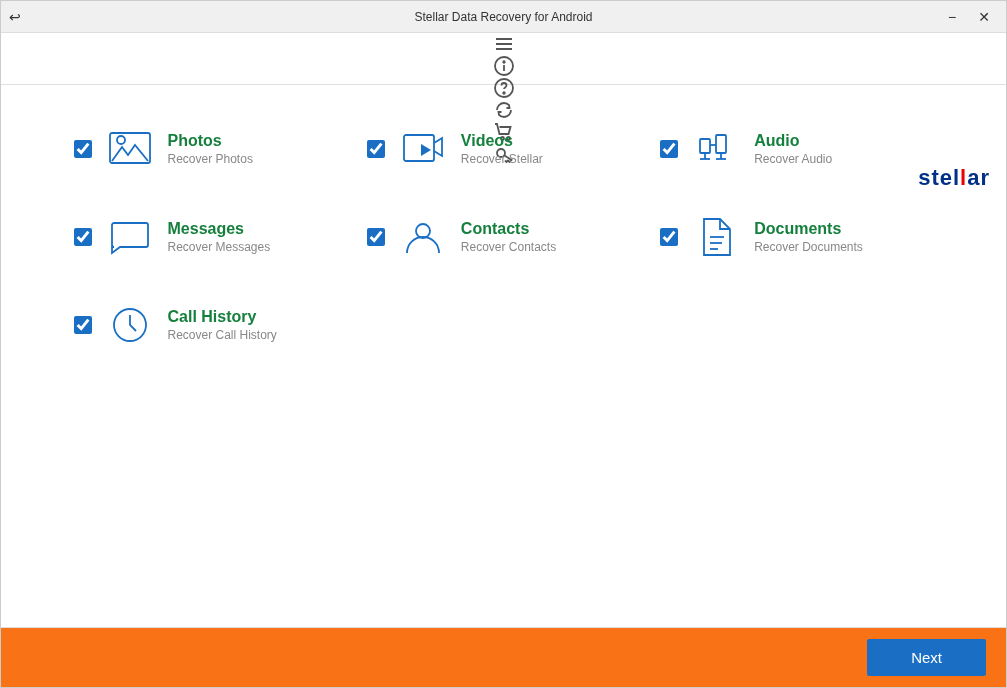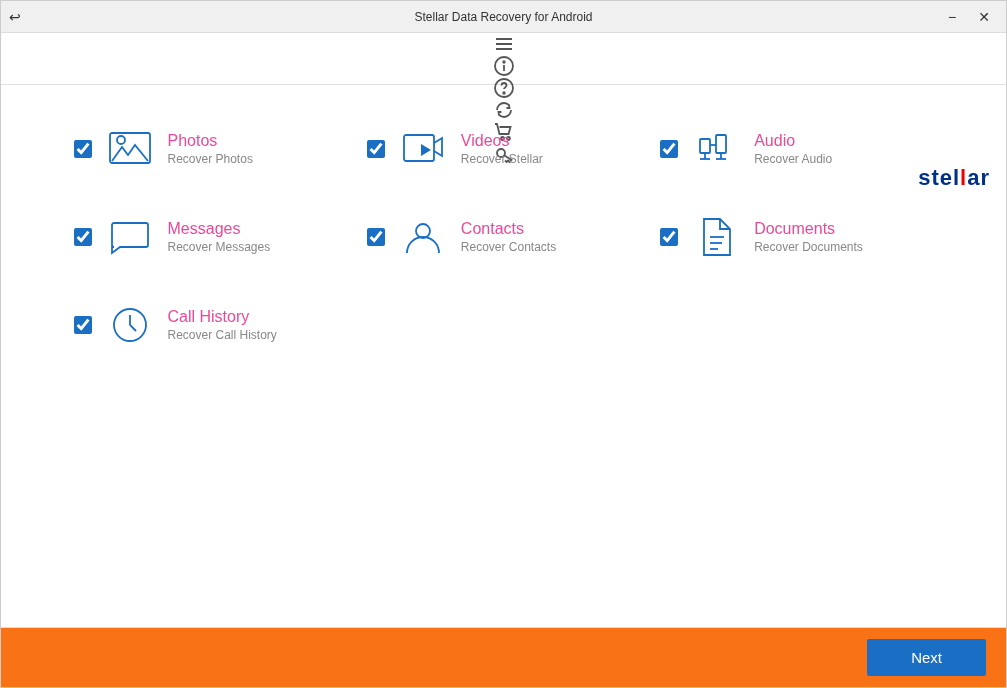--- a/index.html
+++ b/index.html
@@ -148,22 +148,22 @@
     .item-icon svg {
       width: 44px;
       height: 44px;
     }
     .item-text {
       display: flex;
       flex-direction: column;
     }
     .item-title {
       font-size: 16px;
-      font-weight: 400;
-      color: #ec4899;
+      font-weight: 700;
+      color: #15803d;
     }
     .item-subtitle {
       font-size: 12px;
       color: #888;
       margin-top: 2px;
     }
     
     .bottom-bar {
       height: 60px;
       background: #f97316;

